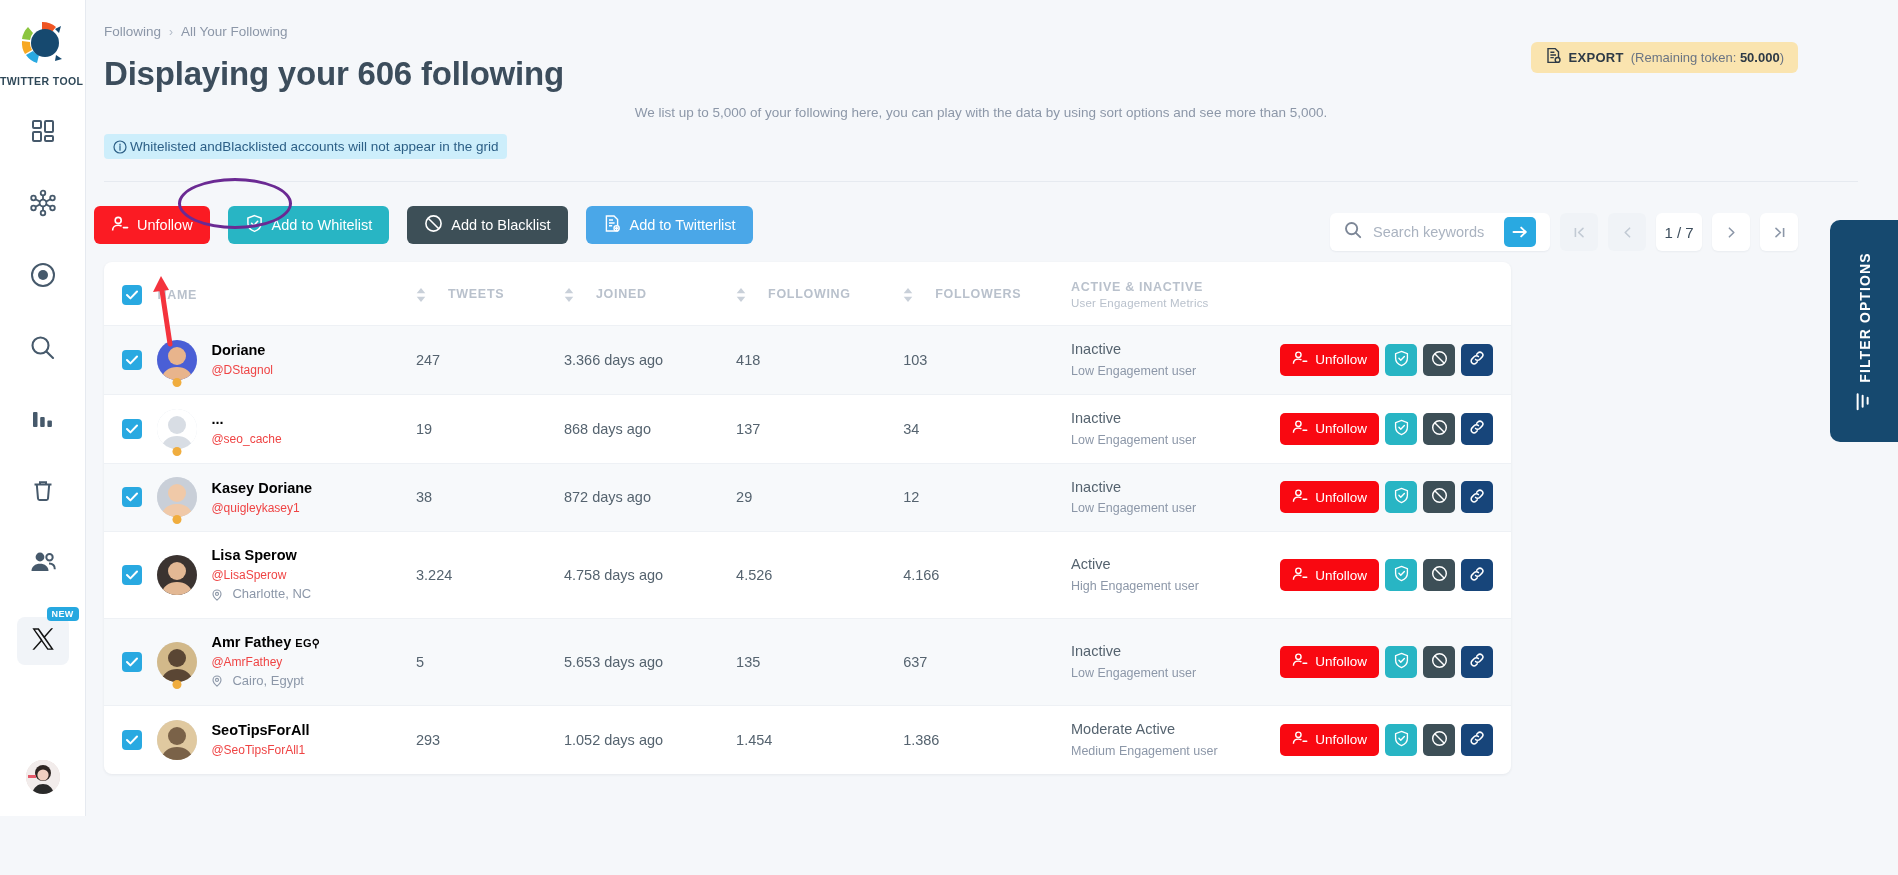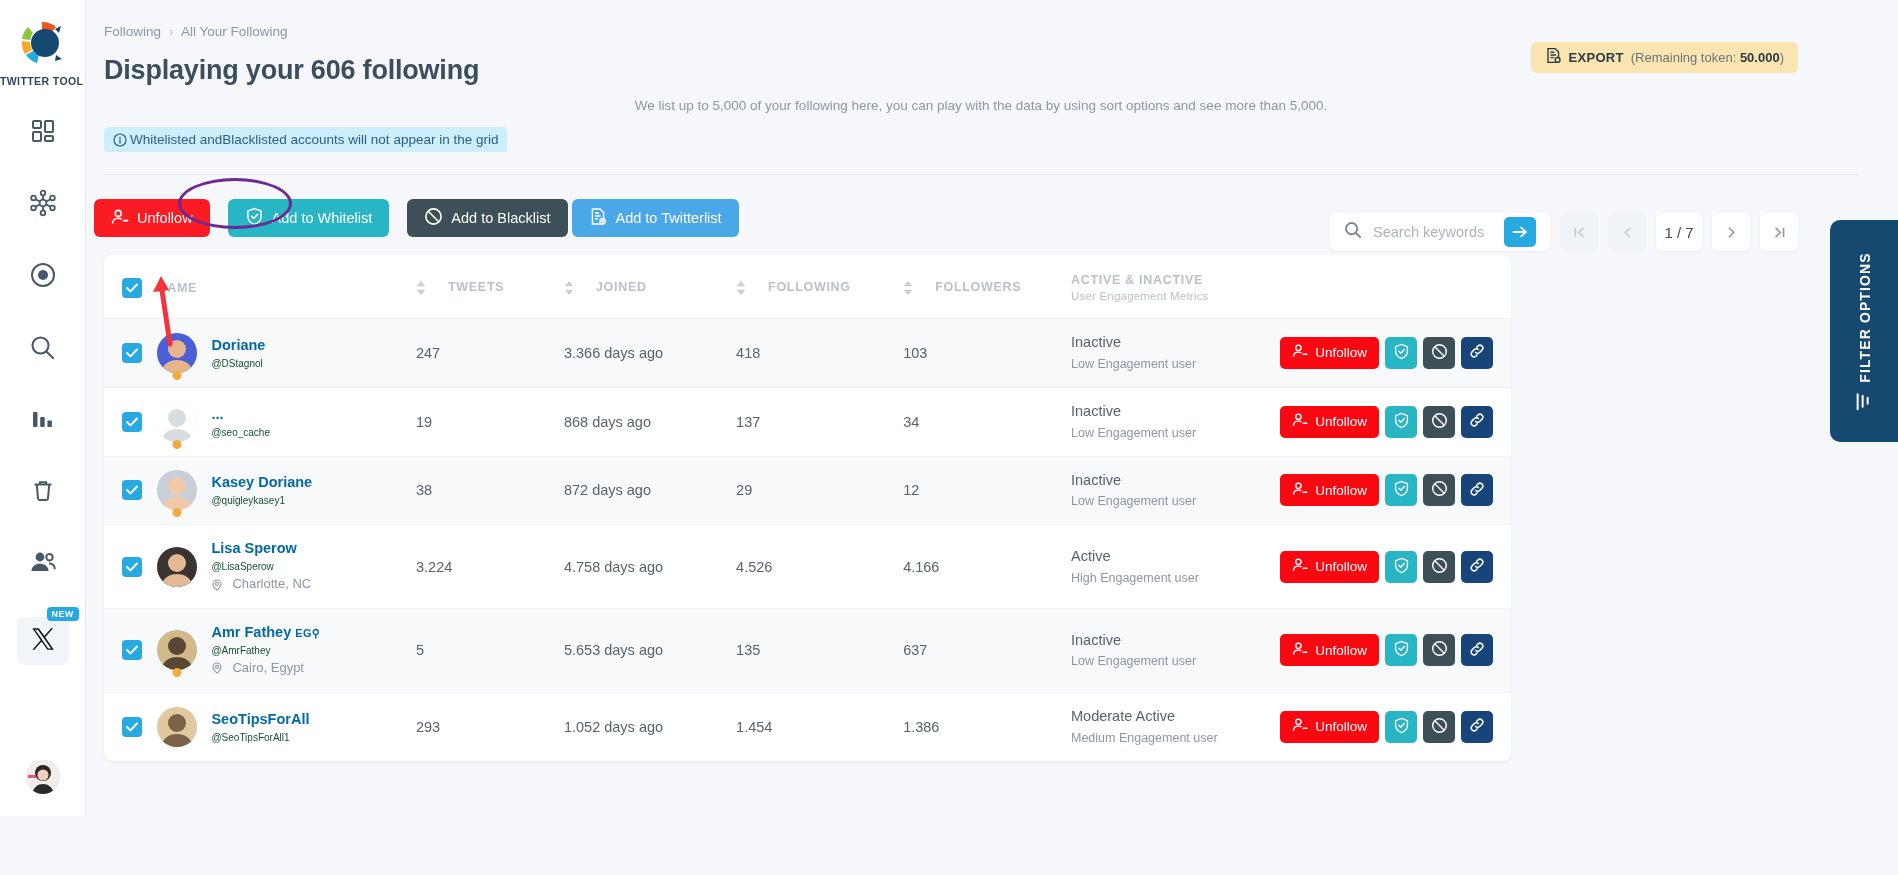--- a/index.html
+++ b/index.html
@@ -43,21 +43,21 @@
 
   
   .main { flex: 1; position: relative; padding: 0 0 0 0; overflow: hidden; }
   .content { padding: 24px 40px 0 18px; }
 
   .breadcrumb { font-size: 13.5px; color: #8c97a8; display: flex; align-items: center; gap: 8px; }
   .breadcrumb .sep { color: #b3bcc9; font-size: 12px; }
   .breadcrumb span { cursor: pointer; }
 
   .page-title {
-    font-size: 27px; font-weight: bold; color: #3c4d5c;
+    font-size: 33px; font-weight: bold; color: #3c4d5c;
     margin-top: 16px; letter-spacing: -.2px;
   }
   .page-sub { font-size: 13.5px; color: #8c97a8; margin-top: 12px; text-align: center; }
 
   .notice {
     display: inline-flex; align-items: center; gap: 3px;
     background: #cdeefb; color: #2c5f86;
     font-size: 13.5px; padding: 5px 9px; border-radius: 4px; margin-top: 14px;
   }
   .notice-icon { display:inline-flex; }
@@ -82,21 +82,21 @@
   }
   .act-btn {
     display: inline-flex; align-items: center; gap: 8px;
     height: 38px; padding: 0 17px; border-radius: 6px;
     font-size: 14.5px; color: #fff; border: none; cursor: pointer;
     font-family: "Liberation Sans", sans-serif; white-space: nowrap;
   }
   .act-unfollow { background: #fb1b23; }
   .act-white { background: #28b5c4; margin-left: 18px; }
   .act-black { background: #3d4f57; margin-left: 18px; }
-  .act-twitter { background: #4aa7e8; margin-left: 4px; }
+  .act-twitter { background: #4aa7e8; margin-left: 18px; }
 
   
   .annot-ellipse {
     position: absolute; left: 92px; top: 178px; width: 114px; height: 51px;
     border: 3.5px solid #6b2a93; border-radius: 50%; pointer-events: none; z-index: 6;
   }
   .annot-arrow { position: absolute; left: 62px; top: 270px; z-index: 6; pointer-events: none; }
 
   
   .right-tools {
@@ -162,23 +162,23 @@
   .avatar-wrap { position: relative; flex: 0 0 40px; }
   .avatar {
     width: 40px; height: 40px; border-radius: 50%; overflow: hidden;
     background: #dfe5ec; display:block;
   }
   .avatar svg { display:block; }
   .av-dot {
     position: absolute; bottom: -7px; left: 50%; transform: translateX(-50%);
     width: 9px; height: 9px; border-radius: 50%; background: #f0ad3e;
   }
-  .u-name { font-size: 14.5px; font-weight: bold; color: #0369a1; line-height: 1.45; }
+  .u-name { font-size: 14.5px; font-weight: bold; color: #000000; line-height: 1.45; }
   .u-flag { font-size: 11px; font-weight: bold; letter-spacing: .3px; }
-  .u-handle { font-size: 10px; color: #14532d; line-height: 1.5; }
+  .u-handle { font-size: 12px; color: #ef4444; line-height: 1.5; }
   .u-loc { font-size: 13px; color: #8c97a8; display: flex; align-items: center; gap: 9px; line-height: 1.6; }
 
   .status-main { font-size: 14.5px; color: #55636f; line-height: 1.5; }
   .status-sub { font-size: 12.5px; color: #8c97a8; line-height: 1.6; }
 
   .row-actions { display: flex; align-items: center; gap: 6px; justify-content: flex-end; padding-right: 18px; }
   .row-unfollow {
     background: #f90811; color: #fff; border: none; border-radius: 5px;
     height: 32px; padding: 0 12px; display: inline-flex; align-items: center; gap: 7px;
     font-size: 13.5px; cursor: pointer; font-family: "Liberation Sans", sans-serif;

